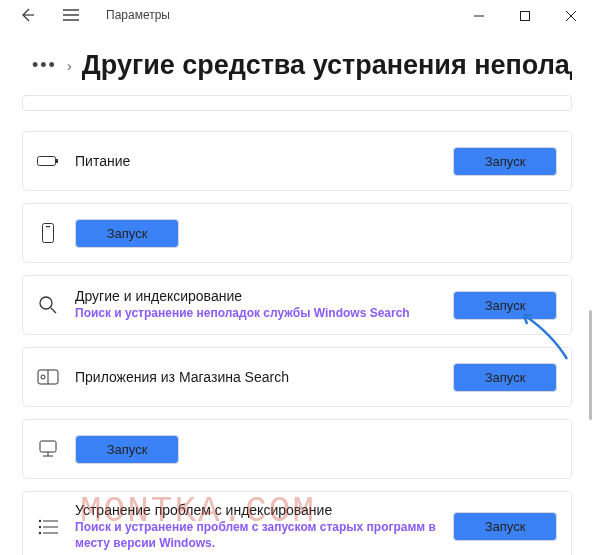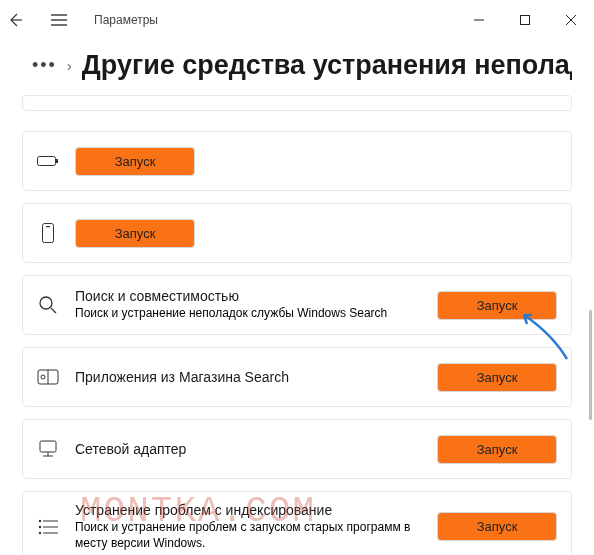--- a/index.html
+++ b/index.html
@@ -8,23 +8,23 @@
   background: #fff;
   width: 594px;
   height: 555px;
   overflow: hidden;
   position: relative;
   font-size: 14px;
   color: #1a1a1a;
 }
 .titlebar {
   display: flex;
-  align-items: center;
+  align-items: flex-start;
   height: 40px;
-  padding-left: 0;
+  padding-left: 12px;
 }
 .titlebar-left { display: flex; align-items: center; gap: 14px; }
 .icon-btn {
   display: inline-flex;
   align-items: center;
   justify-content: center;
   width: 30px;
   height: 30px;
   cursor: pointer;
   color: #333;
@@ -82,27 +82,27 @@
 .card-icon {
   width: 22px;
   display: flex;
   align-items: center;
   justify-content: center;
   color: #333;
   flex-shrink: 0;
 }
 .card-text { flex: 1; min-width: 0; }
 .card-title { font-size: 14px; color: #1a1a1a; }
-.card-desc { font-size: 12px; color: #000000; margin-top: 2px; line-height: 1.3; }
+.card-desc { font-size: 12px; color: #8b5cf6; margin-top: 2px; line-height: 1.3; font-weight: bold; }
 .run-btn {
   border: 1px solid #d6d6d6;
-  background: #f97316;
+  background: #3b82f6;
   border-radius: 4px;
   padding: 6px 0;
-  width: 120px;
+  width: 104px;
   font-size: 13px;
   color: #222;
   cursor: pointer;
   text-align: center;
   flex-shrink: 0;
 }
 .scrollbar {
   position: absolute;
   right: 2px;
   top: 310px;
@@ -183,20 +183,23 @@
 
   <div class="stub-card"></div>
 
   <div class="card">
     <span class="card-icon">
       <svg width="22" height="14" viewBox="0 0 22 14">
           <rect x="0.5" y="2.5" width="18" height="9" rx="2" stroke="#333" fill="none"></rect>
           <rect x="19" y="5" width="2" height="4" fill="#333"></rect>
         </svg>
     </span>
+    <div class="card-text">
+      <div class="card-title">Питание</div>
+    </div>
     <button class="run-btn">Запуск</button>
   </div>
 
   <div class="card">
     <span class="card-icon">
       <svg width="14" height="22" viewBox="0 0 14 22">
           <rect x="1.5" y="1.5" width="11" height="19" rx="2" stroke="#333" fill="none"></rect>
           <rect x="5" y="4" width="4" height="1.2" fill="#333"></rect>
         </svg>
     </span>
@@ -204,21 +207,21 @@
   </div>
 
   <div class="card">
     <span class="card-icon">
       <svg width="20" height="20" viewBox="0 0 20 20">
           <circle cx="8" cy="8" r="6" stroke="#333" fill="none" stroke-width="1.3"></circle>
           <line x1="13" y1="13" x2="18" y2="18" stroke="#333" stroke-width="1.3"></line>
         </svg>
     </span>
     <div class="card-text">
-      <div class="card-title">Поиск и совместимостью</div>
+      <div class="card-title">Другие и индексирование</div>
       <div class="card-desc">Поиск и устранение неполадок службы Windows Search</div>
     </div>
     <button class="run-btn">Запуск</button>
   </div>
 
   <div class="card">
     <span class="card-icon">
       <svg width="22" height="16" viewBox="0 0 22 16">
           <rect x="1" y="1" width="20" height="14" rx="2" stroke="#333" fill="none"></rect>
           <line x1="11" y1="1" x2="11" y2="15" stroke="#333"></line>
@@ -232,23 +235,20 @@
   </div>
 
   <div class="card">
     <span class="card-icon">
       <svg width="20" height="18" viewBox="0 0 20 18">
           <rect x="2" y="1" width="16" height="11" rx="1.5" stroke="#333" fill="none"></rect>
           <line x1="10" y1="12" x2="10" y2="16" stroke="#333"></line>
           <line x1="5" y1="16" x2="15" y2="16" stroke="#333"></line>
         </svg>
     </span>
-    <div class="card-text">
-      <div class="card-title">Сетевой адаптер</div>
-    </div>
     <button class="run-btn">Запуск</button>
   </div>
 
   <div class="card">
     <span class="card-icon">
       <svg width="20" height="16" viewBox="0 0 20 16">
         <circle cx="2" cy="2" r="1.2" fill="#333"></circle>
           <line x1="5" y1="2" x2="20" y2="2" stroke="#333"></line>
         <circle cx="2" cy="8" r="1.2" fill="#333"></circle>
           <line x1="5" y1="8" x2="20" y2="8" stroke="#333"></line>

